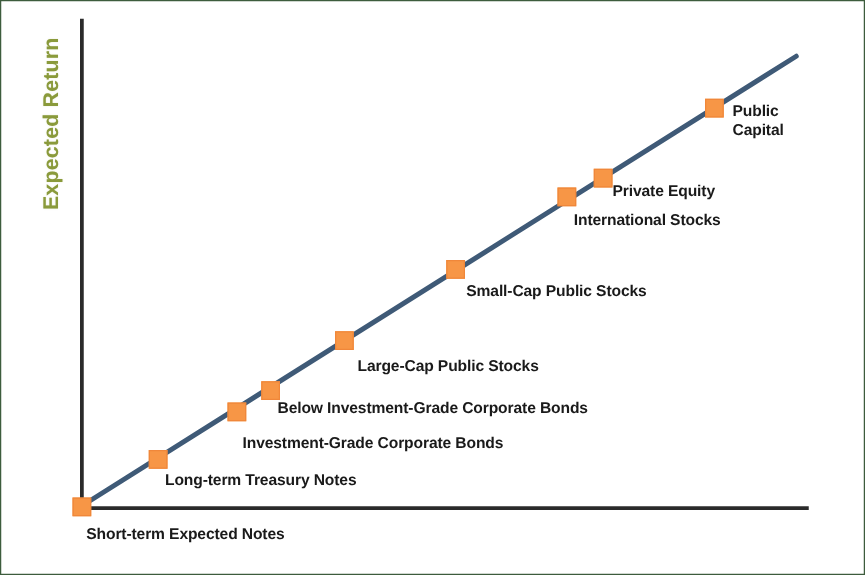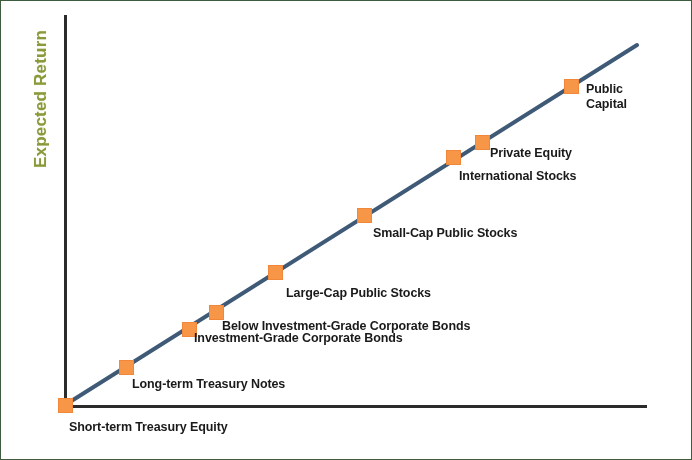--- a/index.html
+++ b/index.html
@@ -86,23 +86,23 @@
       <div class="marker" title="Long-term Treasury Notes" style="left: 117.5px; top: 358.5px; background: rgb(247, 150, 70);"></div>
       <div class="marker" title="Investment-Grade Corporate Bonds" style="left: 180.5px; top: 320.5px; background: rgb(247, 150, 70);"></div>
       <div class="marker" title="Below Investment-Grade Corporate Bonds" style="left: 207.5px; top: 303.5px; background: rgb(247, 150, 70);"></div>
       <div class="marker" title="Large-Cap Public Stocks" style="left: 266.5px; top: 263.5px; background: rgb(247, 150, 70);"></div>
       <div class="marker" title="Small-Cap Public Stocks" style="left: 355.5px; top: 206.5px; background: rgb(247, 150, 70);"></div>
       <div class="marker" title="International Stocks" style="left: 444.5px; top: 148.5px; background: rgb(247, 150, 70);"></div>
       <div class="marker" title="Private Equity" style="left: 473.5px; top: 133.5px; background: rgb(247, 150, 70);"></div>
       <div class="marker" title="Venture Capital" style="left: 562.5px; top: 77.5px; background: rgb(247, 150, 70);"></div>
     </div>
   <div id="labels">
-      <div class="point-label" style="left: 68px; top: 419px;">Short-term Treasury Equity</div>
+      <div class="point-label" style="left: 68px; top: 419px;">Short-term Expected Notes</div>
       <div class="point-label" style="left: 131px; top: 376px; text-align: center;">Long-term Treasury Notes</div>
-      <div class="point-label" style="left: 193px; top: 330px;">Investment-Grade Corporate Bonds</div>
+      <div class="point-label" style="left: 193px; top: 346px;">Investment-Grade Corporate Bonds</div>
       <div class="point-label" style="left: 221px; top: 318px; text-align: center;">Below Investment-Grade Corporate Bonds</div>
       <div class="point-label" style="left: 285px; top: 285px; text-align: center;">Large-Cap Public Stocks</div>
       <div class="point-label" style="left: 372px; top: 225px;">Small-Cap Public Stocks</div>
       <div class="point-label" style="left: 458px; top: 168px;">International Stocks</div>
       <div class="point-label" style="left: 489px; top: 145px;">Private Equity</div>
       <div class="point-label" style="left: 585px; top: 81px;">Public
 Capital</div>
     </div>
 
 </div>

